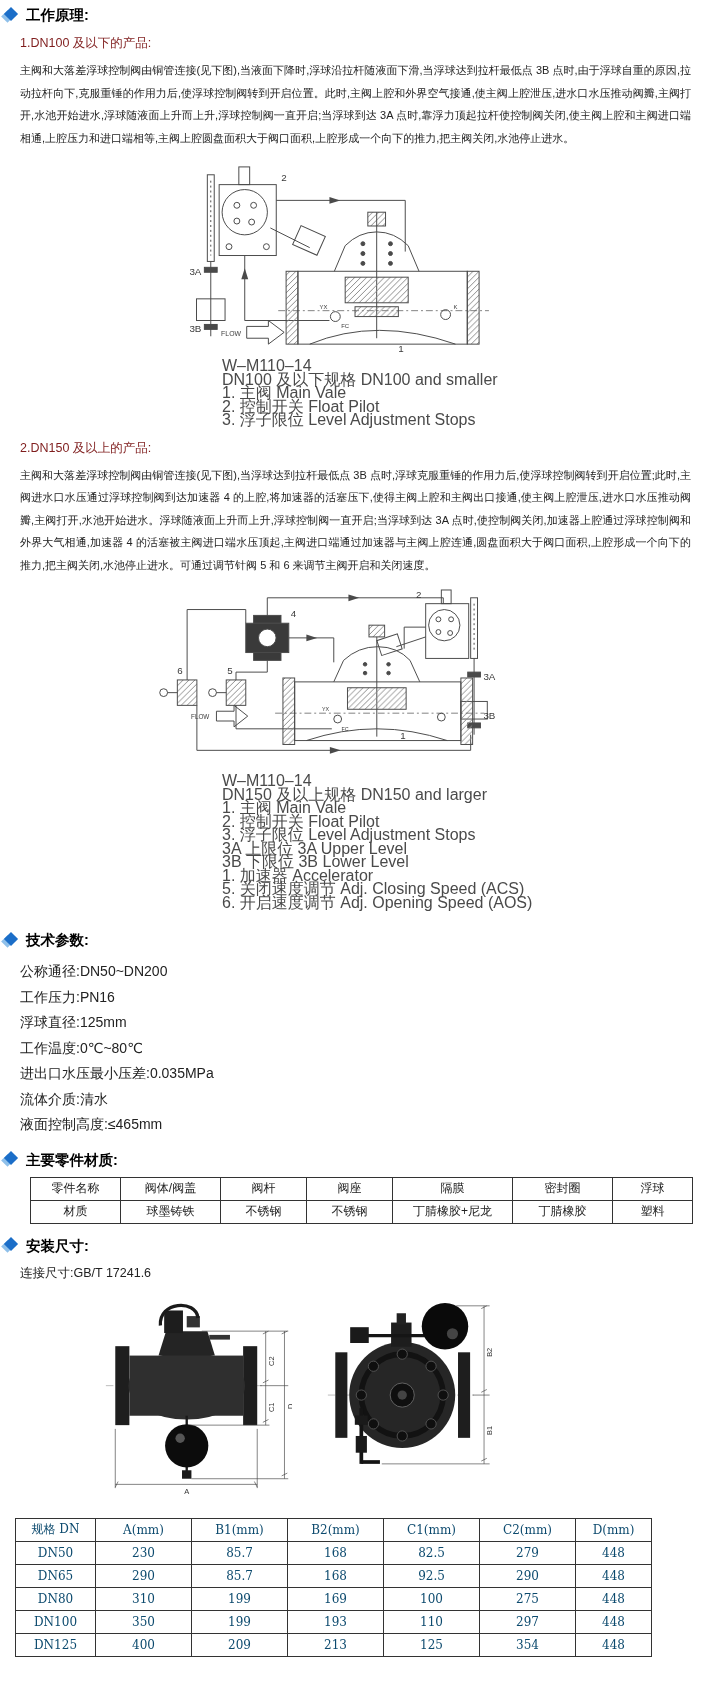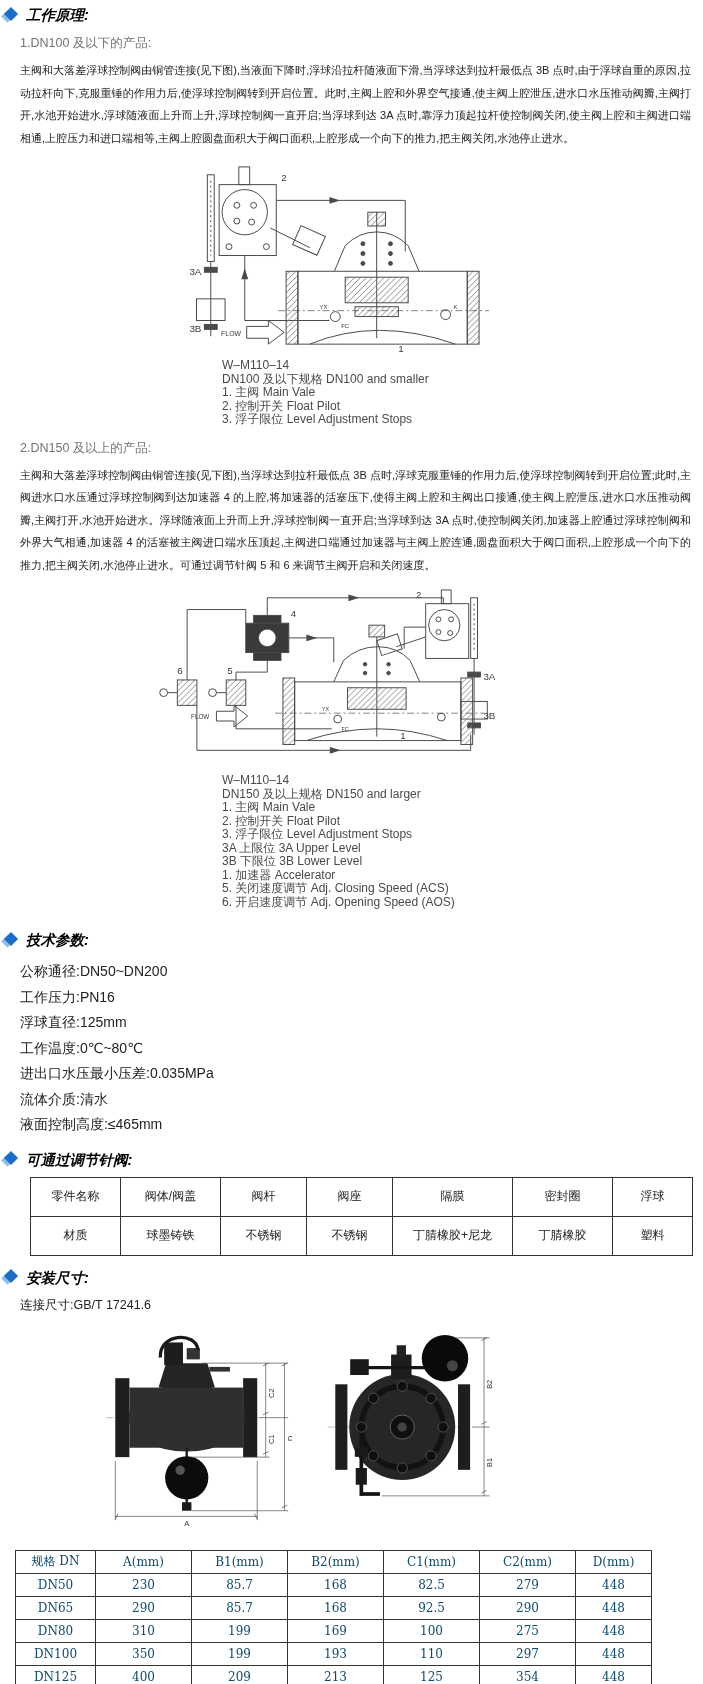--- a/index.html
+++ b/index.html
@@ -1,36 +1,36 @@
 <!DOCTYPE html>
 <html><head>
 <meta charset="utf-8">
 <style>
   html,body{margin:0;padding:0;background:#fff;}
   body{width:703px;min-height:1684px;font-family:"Liberation Sans","DejaVu Sans",sans-serif;color:#1a1a1a;}
   #page{width:703px;padding-top:6px;position:relative;}
 
-  .sec-heading{display:flex;align-items:center;gap:7px;margin:0 0 0 3px;font-size:14.5px;font-weight:bold;color:#000;font-style:italic;}
+  .sec-heading{display:flex;align-items:center;gap:7px;margin:0 0 0 3px;font-size:14.5px;font-weight:bold;color:#000;}
   .diamond{position:relative;width:16px;height:16px;flex:0 0 16px;}
   .diamond::before{content:"";position:absolute;left:0px;top:4px;width:9px;height:9px;transform:rotate(45deg);background:#8fc0ea;}
   .diamond::after{content:"";position:absolute;left:3px;top:1px;width:10px;height:10px;transform:rotate(45deg);background:#1b6ec8;}
 
-  .sub-title{margin:10px 14px 0 20px;font-size:12.5px;color:#737373;}
+  .sub-title{margin:10px 14px 0 20px;font-size:12.5px;color:#7f1d1d;}
   .para{margin:7px 12px 0 20px;font-size:11px;line-height:22.5px;text-align:justify;color:#222;}
 
   .diagram1-wrap{margin:12px 0 0 152px;}
   .diagram2-wrap{margin:10px 0 0 148px;}
-  .caption{margin:2px 0 0 222px;font-size:12px;line-height:13.5px;color:#4a4a4a;}
+  .caption{margin:2px 0 0 222px;font-size:16px;line-height:13.5px;color:#4a4a4a;}
   .caption div{white-space:pre;}
 
   .param-list{margin:9px 0 0 20px;font-size:14px;line-height:25.5px;color:#222;}
 
   table{border-collapse:collapse;table-layout:fixed;}
   .materials-table{margin:7px 0 0 30px;width:662px;font-size:12px;}
-  .materials-table td,.materials-table th{border:1px solid #333;height:22px;text-align:center;font-weight:normal;color:#222;padding:8px 2px;}
+  .materials-table td,.materials-table th{border:1px solid #333;height:22px;text-align:center;font-weight:normal;color:#222;padding:0 2px;}
 
   .install-line{margin:9px 0 0 20px;font-size:12.5px;color:#222;}
   .drawings{display:flex;gap:34px;margin:14px 0 0 104px;align-items:flex-start;}
 
   .dim-table{margin:22px 0 0 15px;width:636px;font-size:12px;font-family:"DejaVu Serif","Liberation Serif",serif;}
   .dim-table td,.dim-table th{border:1px solid #333;height:22px;text-align:center;font-weight:normal;color:#0c4a6e;padding:0 2px;}
   .gap-lg{margin-top:22px;}
   .gap-md{margin-top:13px;}
 
   svg text{font-family:"Liberation Sans","DejaVu Sans",sans-serif;}
@@ -230,21 +230,21 @@
       <div>工作压力:PN16</div>
       <div>浮球直径:125mm</div>
       <div>工作温度:0℃~80℃</div>
       <div>进出口水压最小压差:0.035MPa</div>
       <div>流体介质:清水</div>
       <div>液面控制高度:≤465mm</div>
     </div>
 
   <div class="sec-heading gap-md">
     <span class="diamond"></span>
-    <span>可通过调节针阀:</span>
+    <span>主要零件材质:</span>
   </div>
   <table class="materials-table">
     <colgroup>
         <col style="width:90px">
         <col style="width:100px">
         <col style="width:86px">
         <col style="width:86px">
         <col style="width:120px">
         <col style="width:100px">
         <col style="width:80px">

